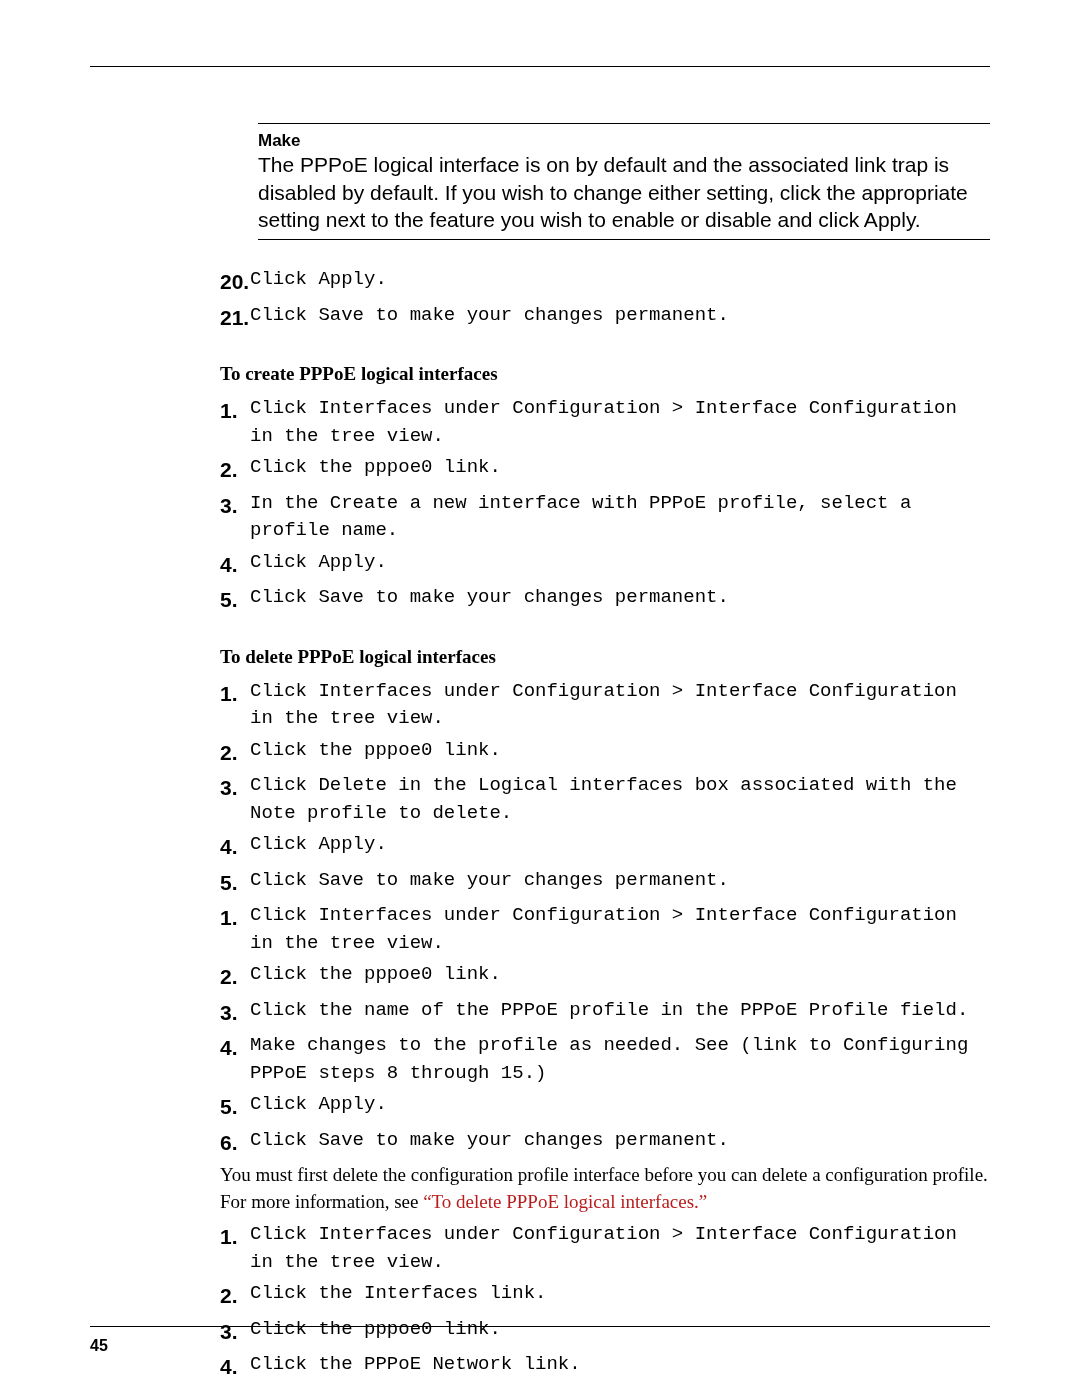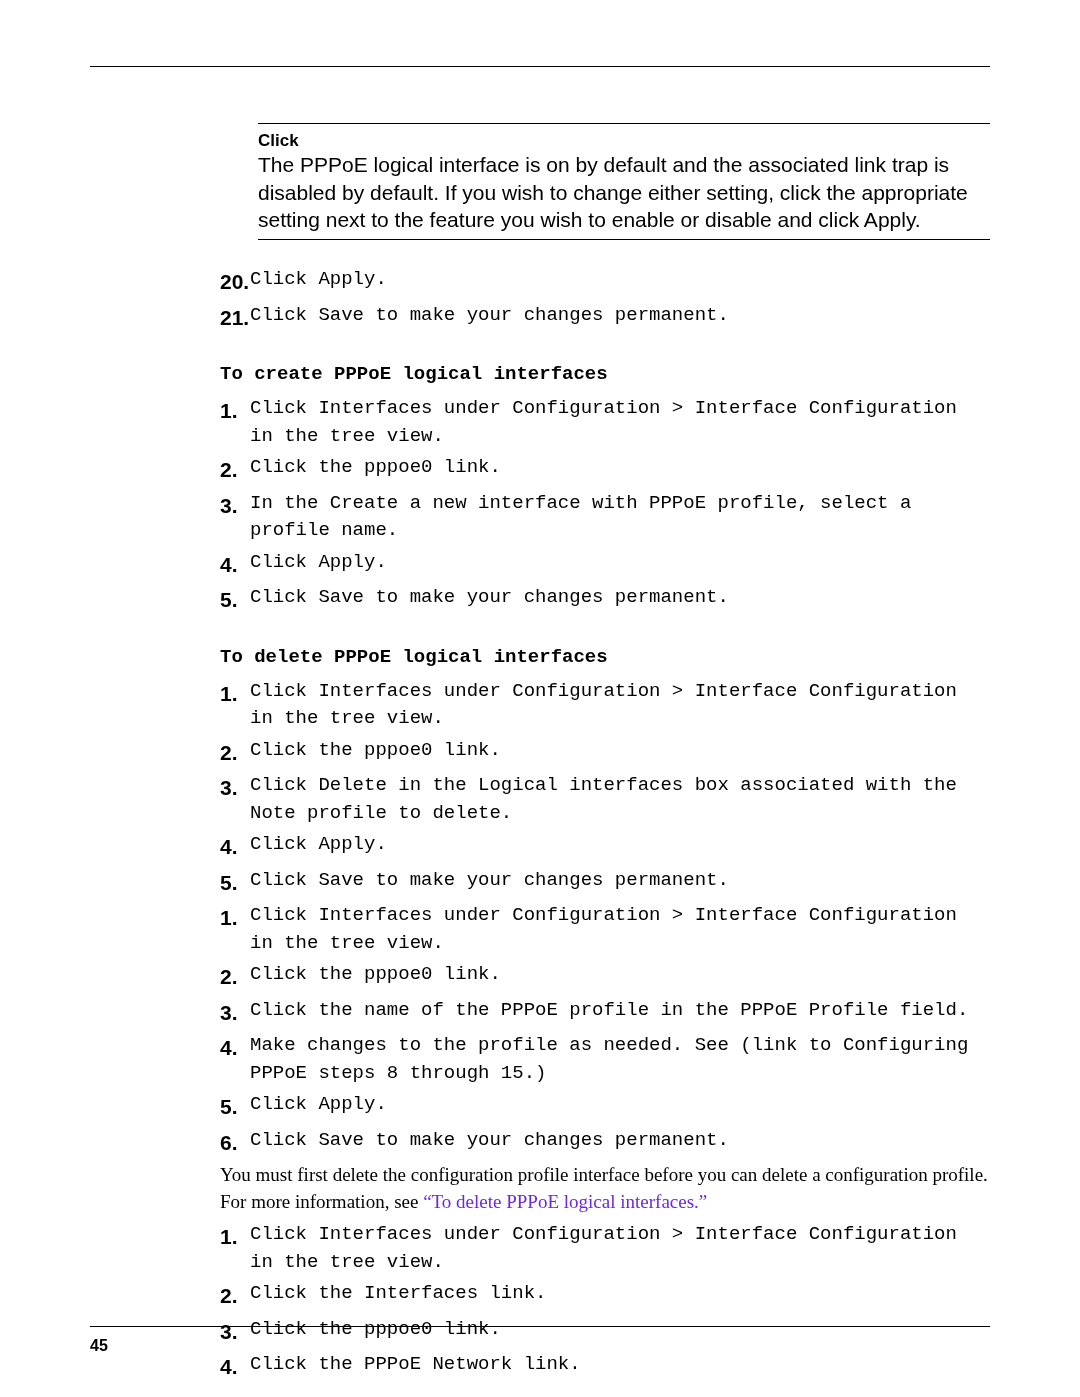--- a/index.html
+++ b/index.html
@@ -56,33 +56,33 @@
     font-weight: bold;
     font-size: 21px;
     min-width: 30px;
     padding-top: 1px;
   }
   .numbered-item .txt {
     flex: 1;
     font-family: Liberation Mono, monospace;
   }
   .sub-head {
-    font-family: Liberation Mono, monospace;
+    font-family: Liberation Serif, serif;
     font-weight: bold;
     font-size: 19px;
     margin-top: 30px;
     margin-bottom: 10px;
   }
   .para {
     font-size: 19px;
     line-height: 1.4;
     margin-bottom: 6px;
   }
   .link {
-    color: #6d28d9;
+    color: #b91c1c;
   }
   .footer {
     position: absolute;
     left: 90px;
     right: 90px;
     bottom: 42px;
   }
   .footer-rule {
     border-top: 1.5px solid #000;
     margin-bottom: 10px;
@@ -96,21 +96,21 @@
   }
 </style>
 </head>
 <body>
 
 <div class="page">
   <div class="top-rule"></div>
 
   <div class="note-box">
     <div class="note-rule"></div>
-    <div class="note-label">Click</div>
+    <div class="note-label">Make</div>
     <div class="note-body">The PPPoE logical interface is on by default and the associated link trap is disabled by default. If you wish to change either setting, click the appropriate setting next to the feature you wish to enable or disable and click Apply.</div>
     <div class="note-rule"></div>
   </div>
 
   <div class="body-area">
 
     <div class="numbered-item">
       <div class="num">20.</div>
       <div class="txt">Click Apply.</div>
     </div>

